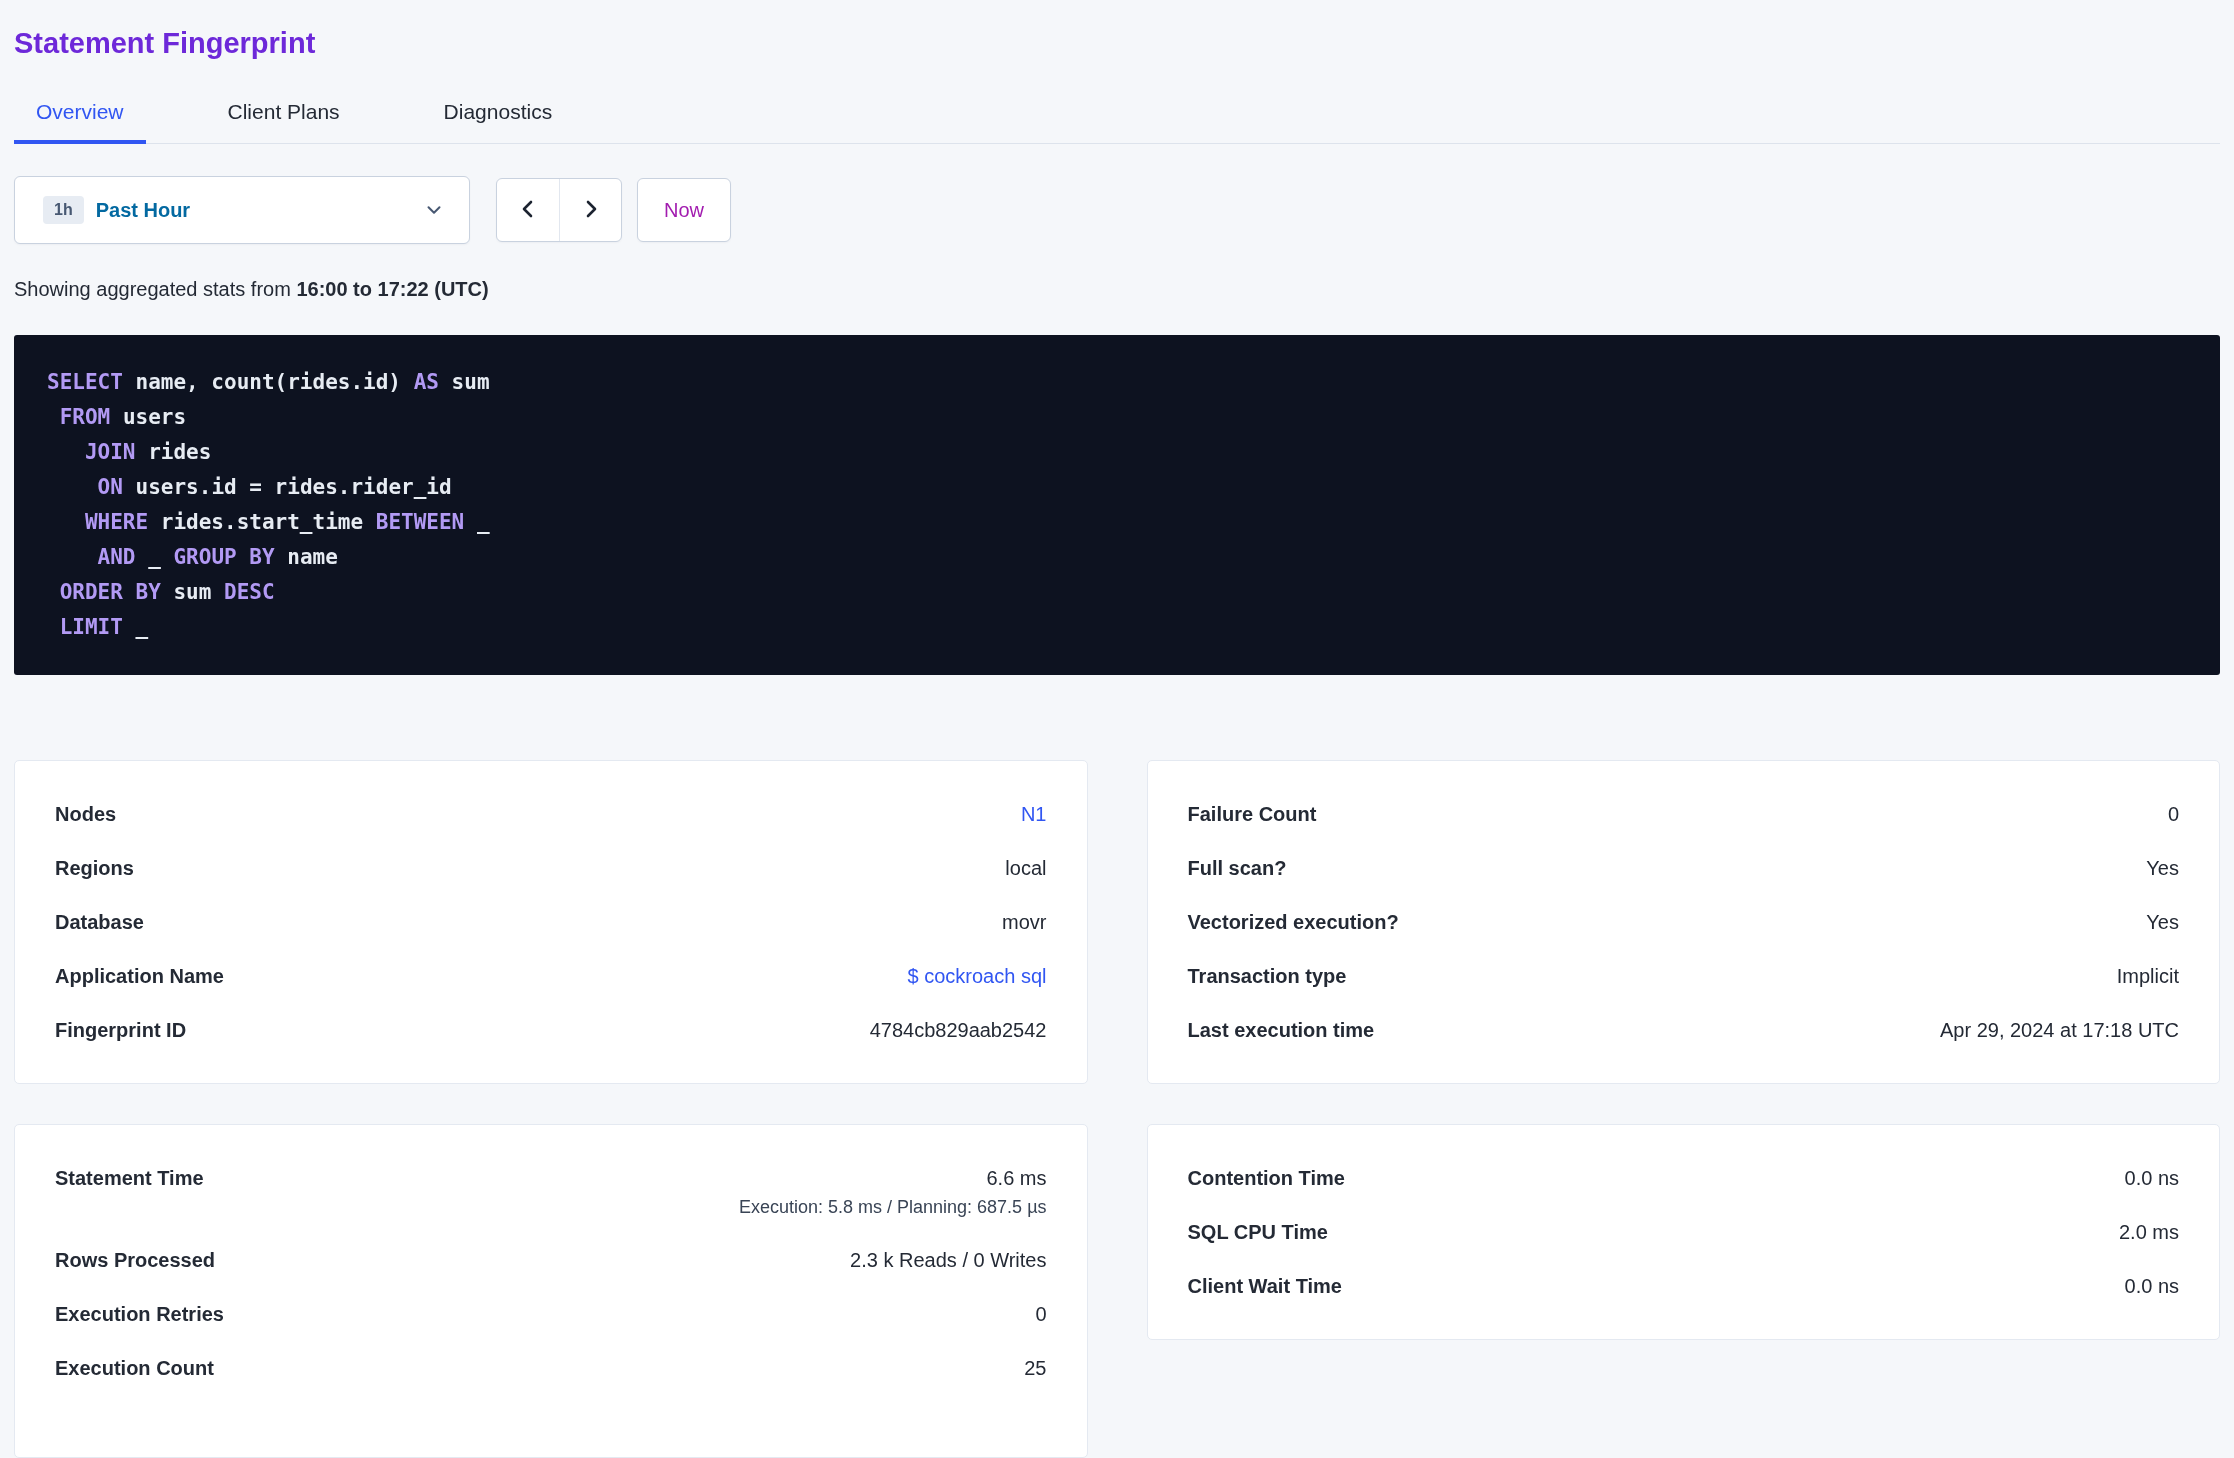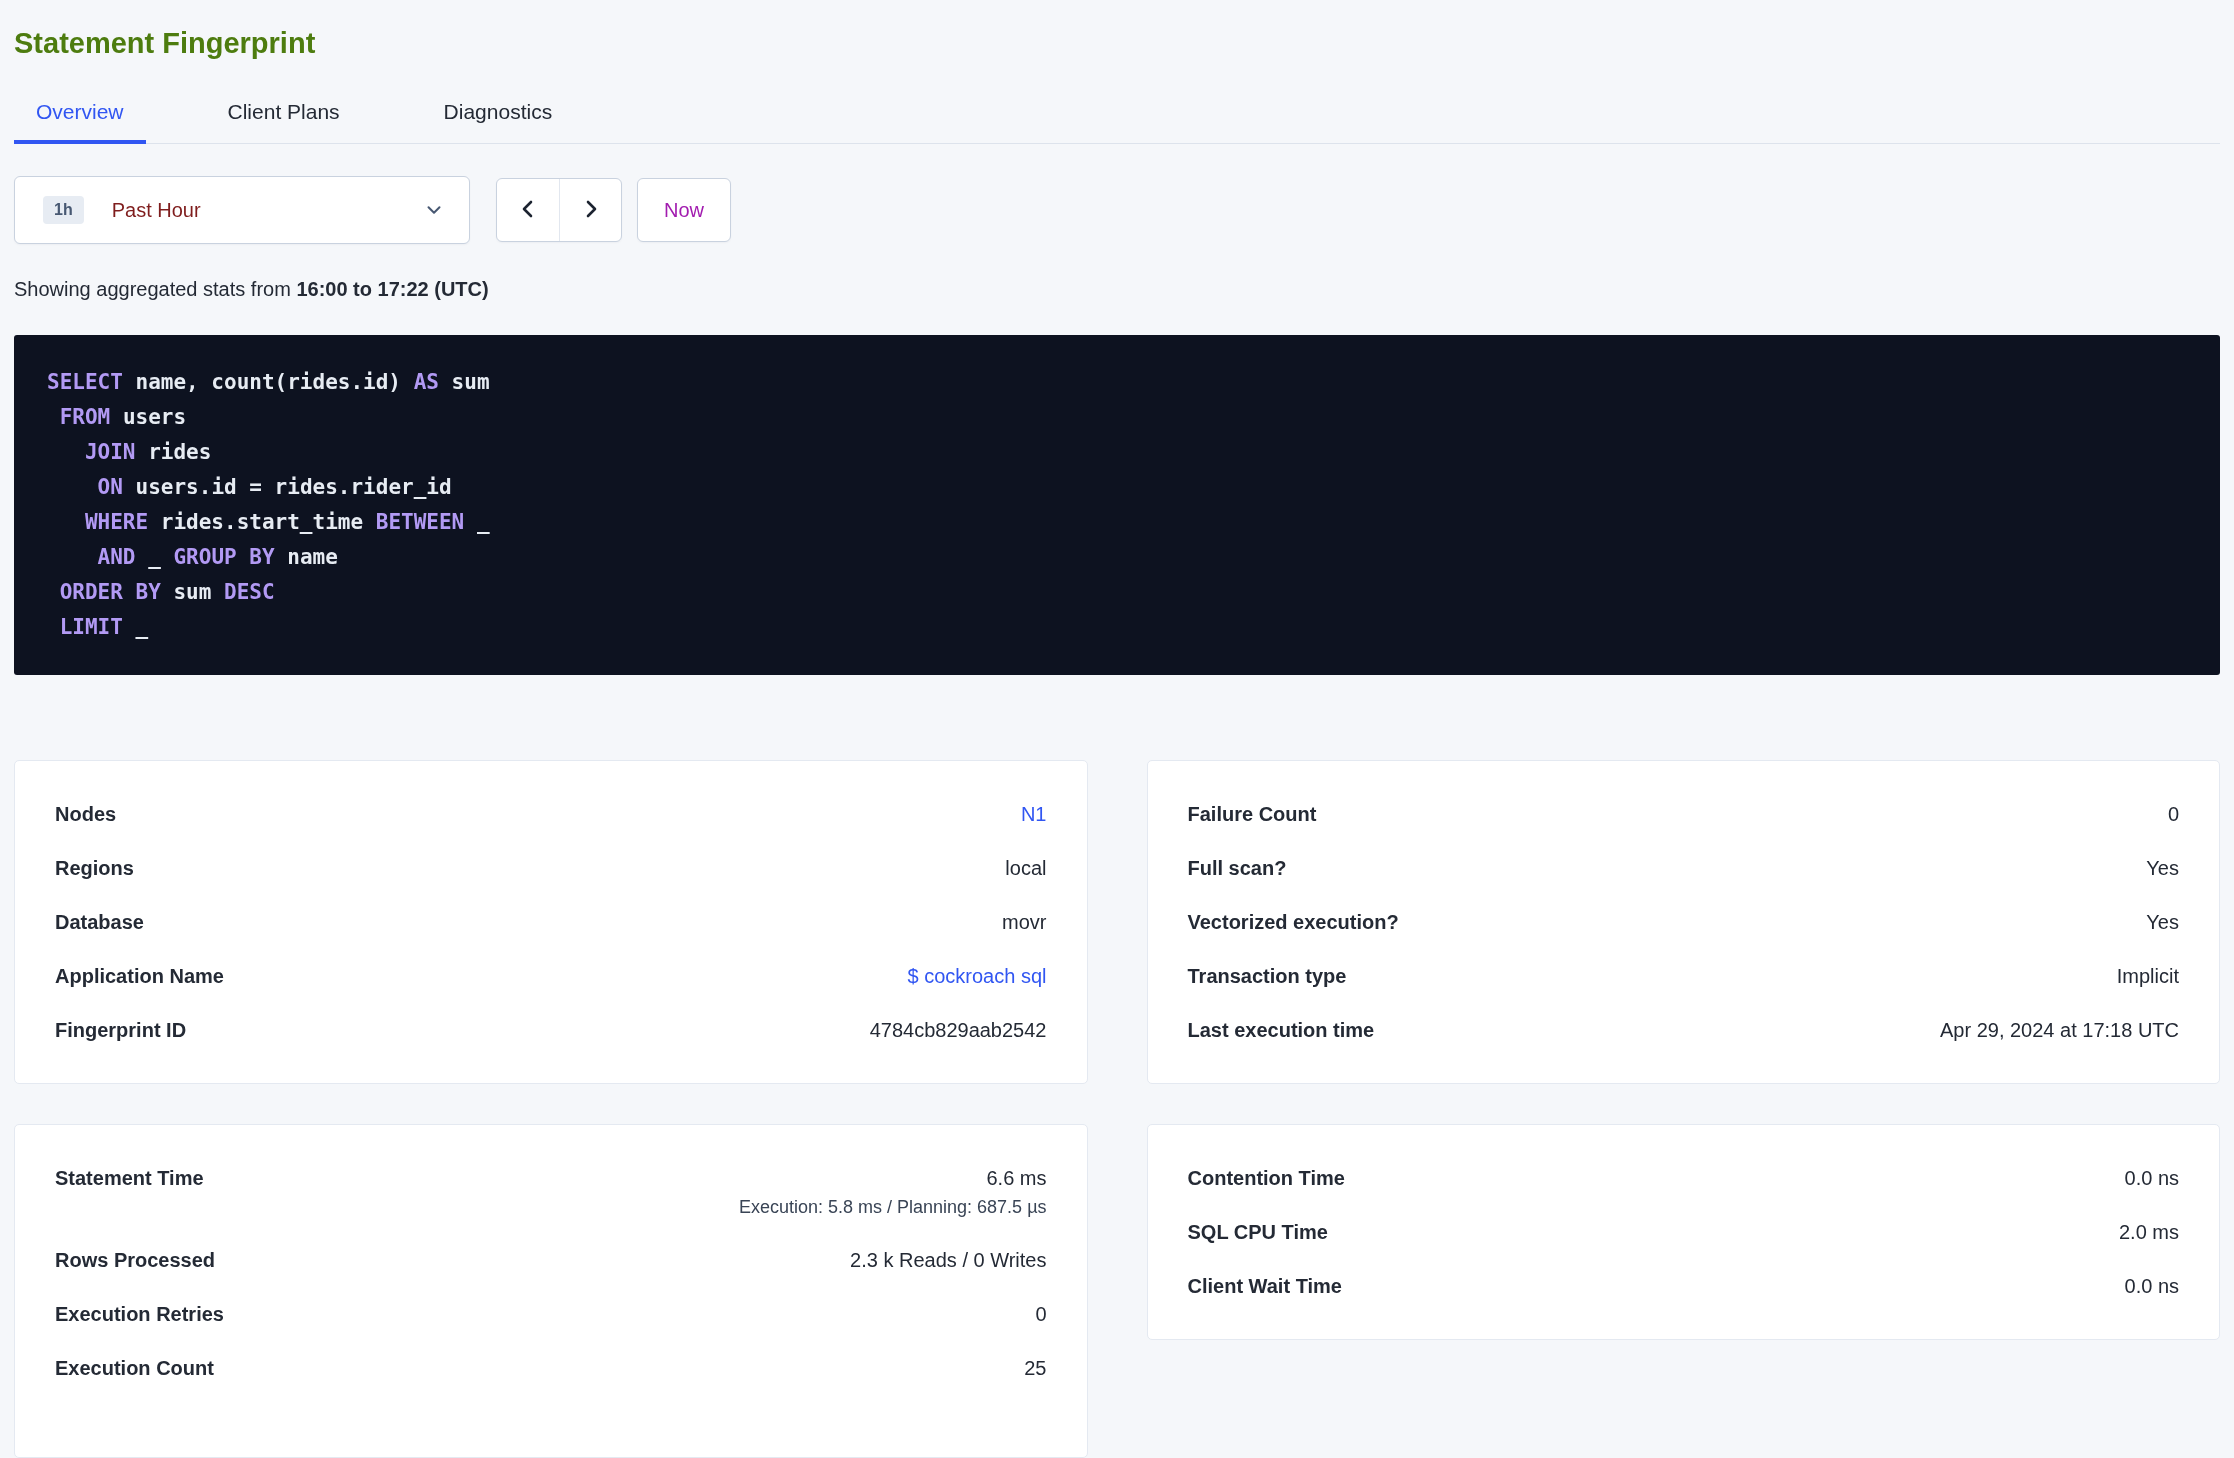--- a/index.html
+++ b/index.html
@@ -14,21 +14,21 @@
   *{box-sizing:border-box;}
   html,body{margin:0;padding:0;}
   body{
     width:2234px;height:1458px;overflow:hidden;
     background:#f5f7fa;color:var(--text);
     font-family:"Liberation Sans",sans-serif;
   }
   .page{padding:24px 14px 0 14px;}
 
   .page-title{
-    margin:0;font-size:29px;font-weight:bold;color:#4d7c0f;line-height:38px;
+    margin:0;font-size:29px;font-weight:bold;color:#6d28d9;line-height:38px;
   }
 
   .tab-bar{
     display:flex;align-items:flex-end;
     margin-top:26px;border-bottom:1px solid #dde3ec;height:56px;
   }
   .tab{
     font-size:21px;color:var(--text);padding:0 22px 16px 22px;margin-right:60px;
     cursor:pointer;border-bottom:4px solid transparent;margin-bottom:-1px;
   }
@@ -37,21 +37,21 @@
   .toolbar{display:flex;align-items:center;margin-top:34px;height:64px;}
   .time-select{
     width:456px;height:68px;background:#fff;border:1px solid var(--border);
     border-radius:6px;display:flex;align-items:center;cursor:pointer;
     box-shadow:0 1px 2px rgba(16,24,40,.04);
   }
   .badge{
     margin-left:28px;background:#e7ecf3;color:#475872;font-weight:bold;
     font-size:16px;padding:5px 11px;border-radius:4px;line-height:18px;
   }
-  .time-label{margin-left:28px;font-size:20px;color:#7f1d1d;flex:1;}
+  .time-label{margin-left:12px;font-size:20px;color:#0369a1;flex:1;font-weight:bold;}
   .chev{display:flex;align-items:center;margin-right:24px;}
 
   .arrow-group{
     display:flex;margin-left:26px;background:#fff;border:1px solid var(--border);
     border-radius:6px;overflow:hidden;height:64px;
     box-shadow:0 1px 2px rgba(16,24,40,.04);
   }
   .arrow-btn{
     width:62px;height:62px;border:none;background:transparent;cursor:pointer;
     display:flex;align-items:center;justify-content:center;padding:0;

